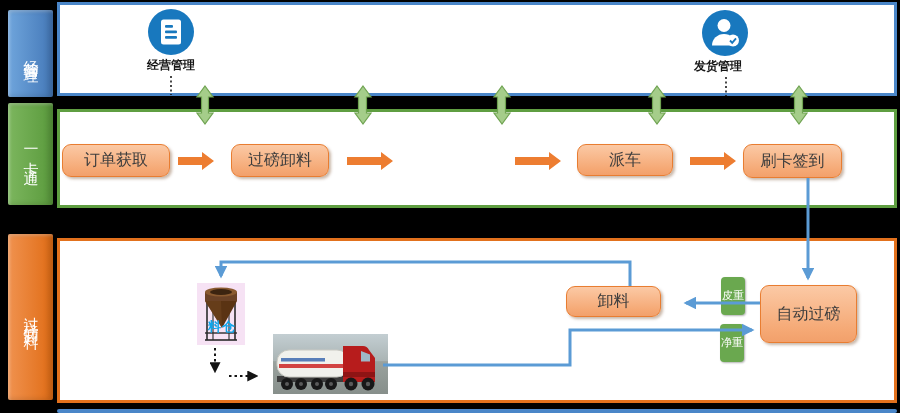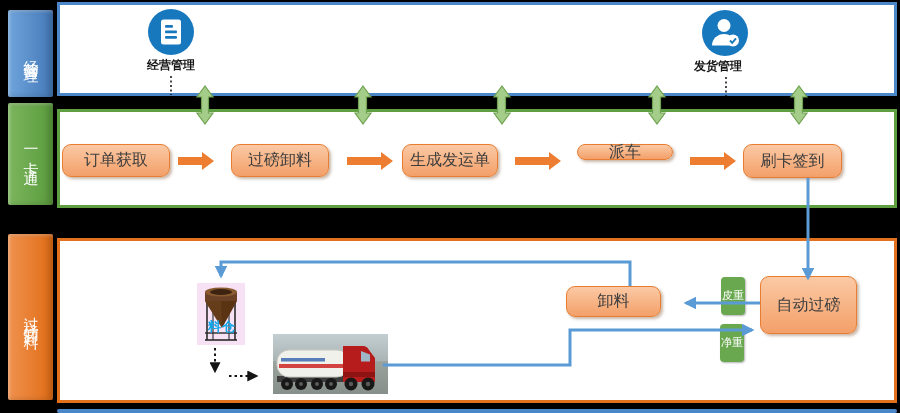--- a/index.html
+++ b/index.html
@@ -82,26 +82,25 @@
       <circle cx="22" cy="15.5" r="6.5" fill="#fff"></circle>
       <path d="M10,35.5 a12,11.5 0 0 1 24,0 z" fill="#fff"></path>
       <circle cx="31" cy="30.5" r="6" fill="#fff"></circle>
       <path d="M28,30.5 l2.2,2.3 l3.8,-4.4" stroke="#1878be" stroke-width="1.9" fill="none"></path>
     </svg>
   </div>
   <div class="module-label" style="left:678px; top:58px;font-family:Liberation Serif, serif;">发货管理</div>
 
   <div class="pbox" style="left:62px;  top:144px; width:108px; height:33px;">订单获取</div>
   <div class="pbox" style="left:231px; top:144px; width:98px;  height:33px;">过磅卸料</div>
-  <div class="pbox" style="left:402px; top:144px; width:96px;  height:33px;">生成发运单</div>
-  <div class="pbox" style="left:577px; top:144px; width:96px;  height:16px;">派车</div>
+  <div class="pbox" style="left:577px; top:144px; width:96px;  height:32px;">派车</div>
   <div class="pbox" style="left:743px; top:144px; width:99px;  height:34px;">刷卡签到</div>
 
   <div class="pbox" style="left:566px; top:286px; width:95px; height:31px;">卸料</div>
-  <div class="pbox" style="left:760px; top:276px; width:97px; height:58px;">自动过磅</div>
+  <div class="pbox" style="left:760px; top:285px; width:97px; height:58px;">自动过磅</div>
 
   <div class="badge" style="left:721px; top:277px;">皮重</div>
   <div class="badge" style="left:720px; top:324px;">净重</div>
 
   <div class="img-node" style="left:197px; top:283px;">
     <svg width="48" height="62" viewBox="0 0 48 62">
       <rect x="0" y="0" width="48" height="62" fill="#f6e2f4"></rect>
       <line x1="10" y1="14" x2="10" y2="57" stroke="#2b2b2b" stroke-width="1.6"></line>
       <line x1="38" y1="14" x2="38" y2="57" stroke="#2b2b2b" stroke-width="1.6"></line>
       <line x1="16" y1="16" x2="16" y2="57" stroke="#3a3a3a" stroke-width="1.2"></line>

